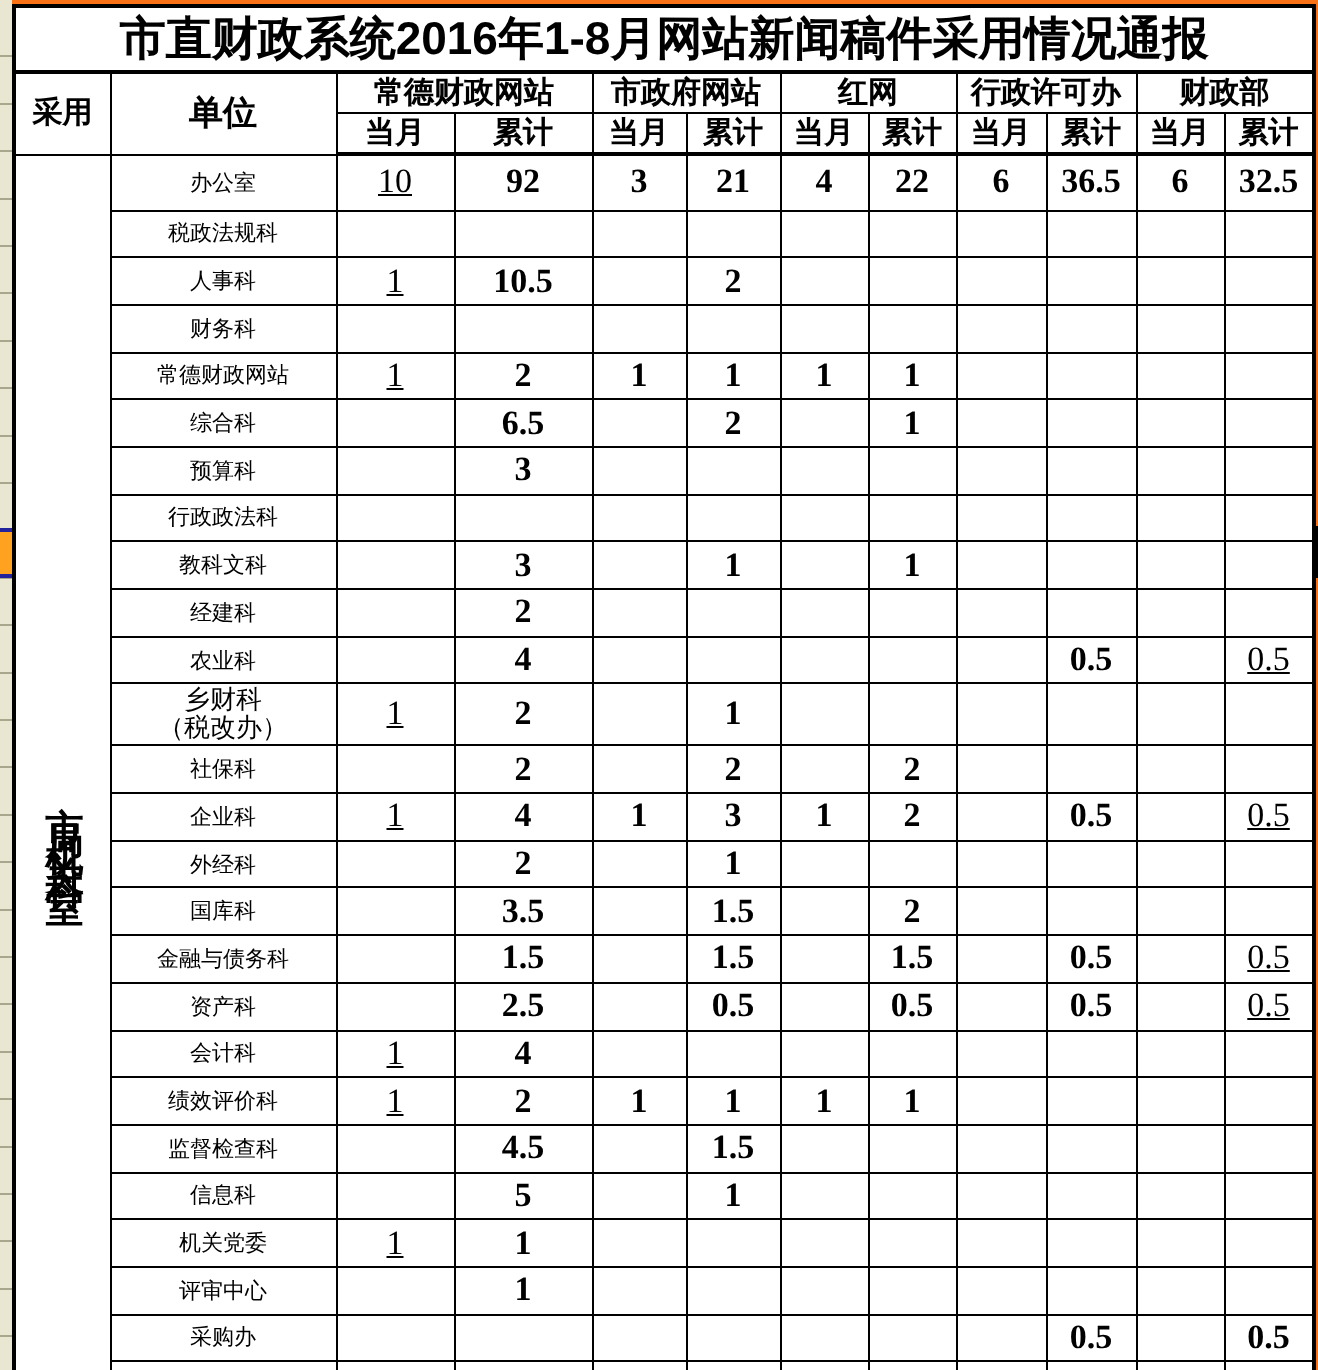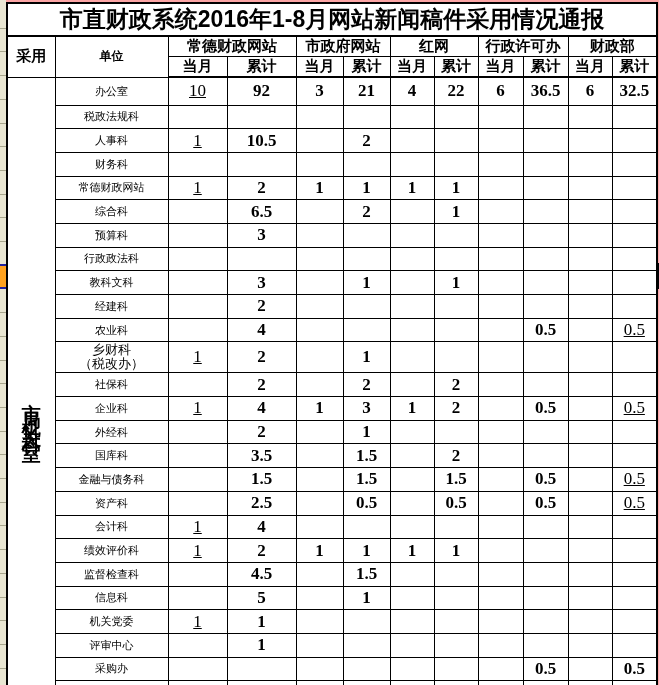--- a/index.html
+++ b/index.html
@@ -1,16 +1,16 @@
 <!DOCTYPE html>
 <html><head>
 <meta charset="utf-8">
 <style>
   html,body{margin:0;padding:0;background:#fff;}
-  #screen{position:relative;width:659px;height:685px;background:#fca5a5;overflow:hidden;
+  #screen{position:relative;width:659px;height:685px;background:#f97316;overflow:hidden;
           font-family:"Liberation Sans","DejaVu Sans",sans-serif;color:#000;}
 
   
   .left-strip{position:absolute;left:0;top:0;width:6px;height:685px;background:#e9e6d2;
     background-image:repeating-linear-gradient(180deg,#e9e6d2 0px,#e9e6d2 22.7px,#a8a68d 22.7px,#a8a68d 23.7px);
     background-position:0 5px;}
   .fill-marker{position:absolute;left:0;top:264px;width:6px;height:25px;background:#ffa21f;
     border-top:2px solid #22229d;border-bottom:2px solid #22229d;box-sizing:border-box;}
   .right-bracket{position:absolute;right:0;top:263px;width:5px;height:26px;box-sizing:border-box;
     border:2px solid #000;border-left:none;}
@@ -19,21 +19,21 @@
         border-collapse:collapse;border:2px solid #000;background:#fff;}
   td,th{border:1px solid #000;padding:0;margin:0;text-align:center;vertical-align:middle;
         overflow:hidden;white-space:nowrap;}
 
   .row-title{height:31px;}
   .title-cell{border-bottom:2px solid #000;font-weight:bold;font-size:23px;letter-spacing:0px;}
   .row-group{height:19px;}
   .row-sub{height:20px;}
   .row-sub th{border-bottom:2px solid #000;margin-top:24px;}
   th{font-weight:bold;font-size:15px;font-family:"Liberation Sans","DejaVu Sans",sans-serif;}
-  th.hdr-big{font-size:12px;}
+  th.hdr-big{font-size:17px;}
 
   tbody tr{height:23.7px;}
   tbody tr.row-first{height:28px;}
   tbody tr.row-tall{height:31px;}
   tbody tr.row-partial{height:9px;}
 
   .dept{font-size:11px;font-family:"Liberation Serif","DejaVu Serif",serif;}
   .dept-small{font-size:13px;line-height:14px;margin-top:26px;}
   .num{font-size:17px;font-weight:bold;font-family:"Liberation Serif","DejaVu Serif",serif;}
   .num.light{font-weight:normal;text-decoration:underline;}

